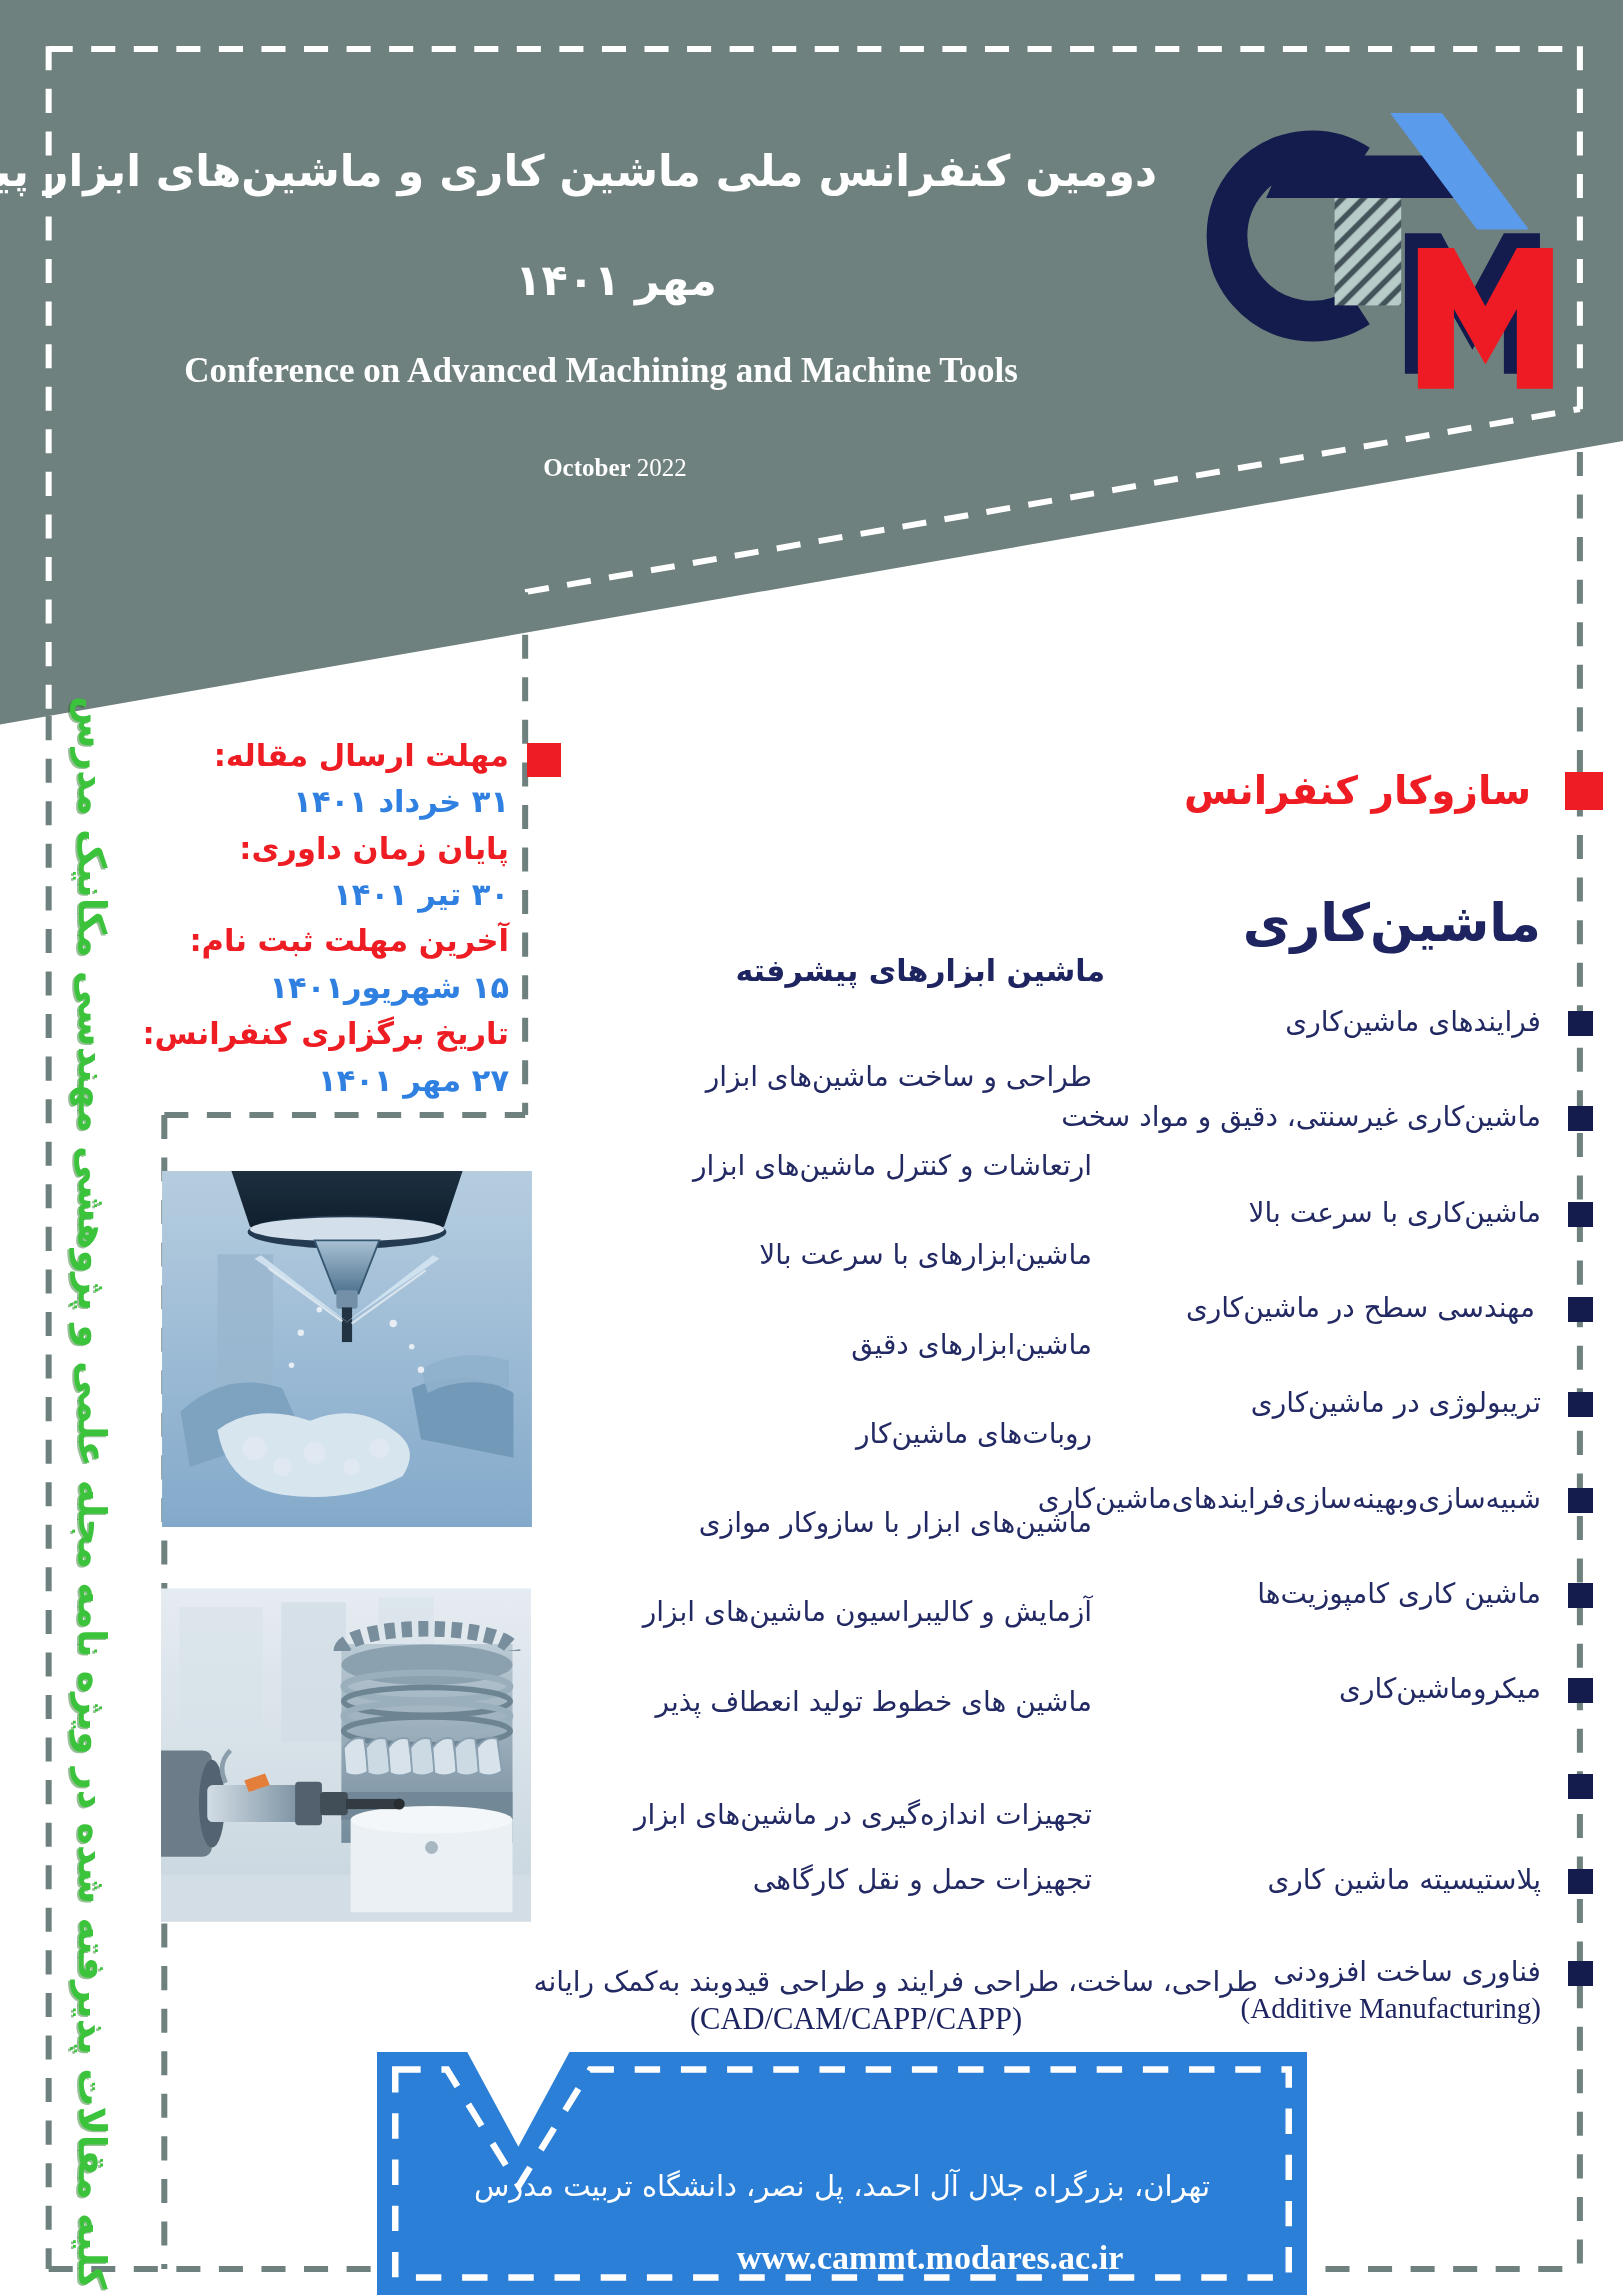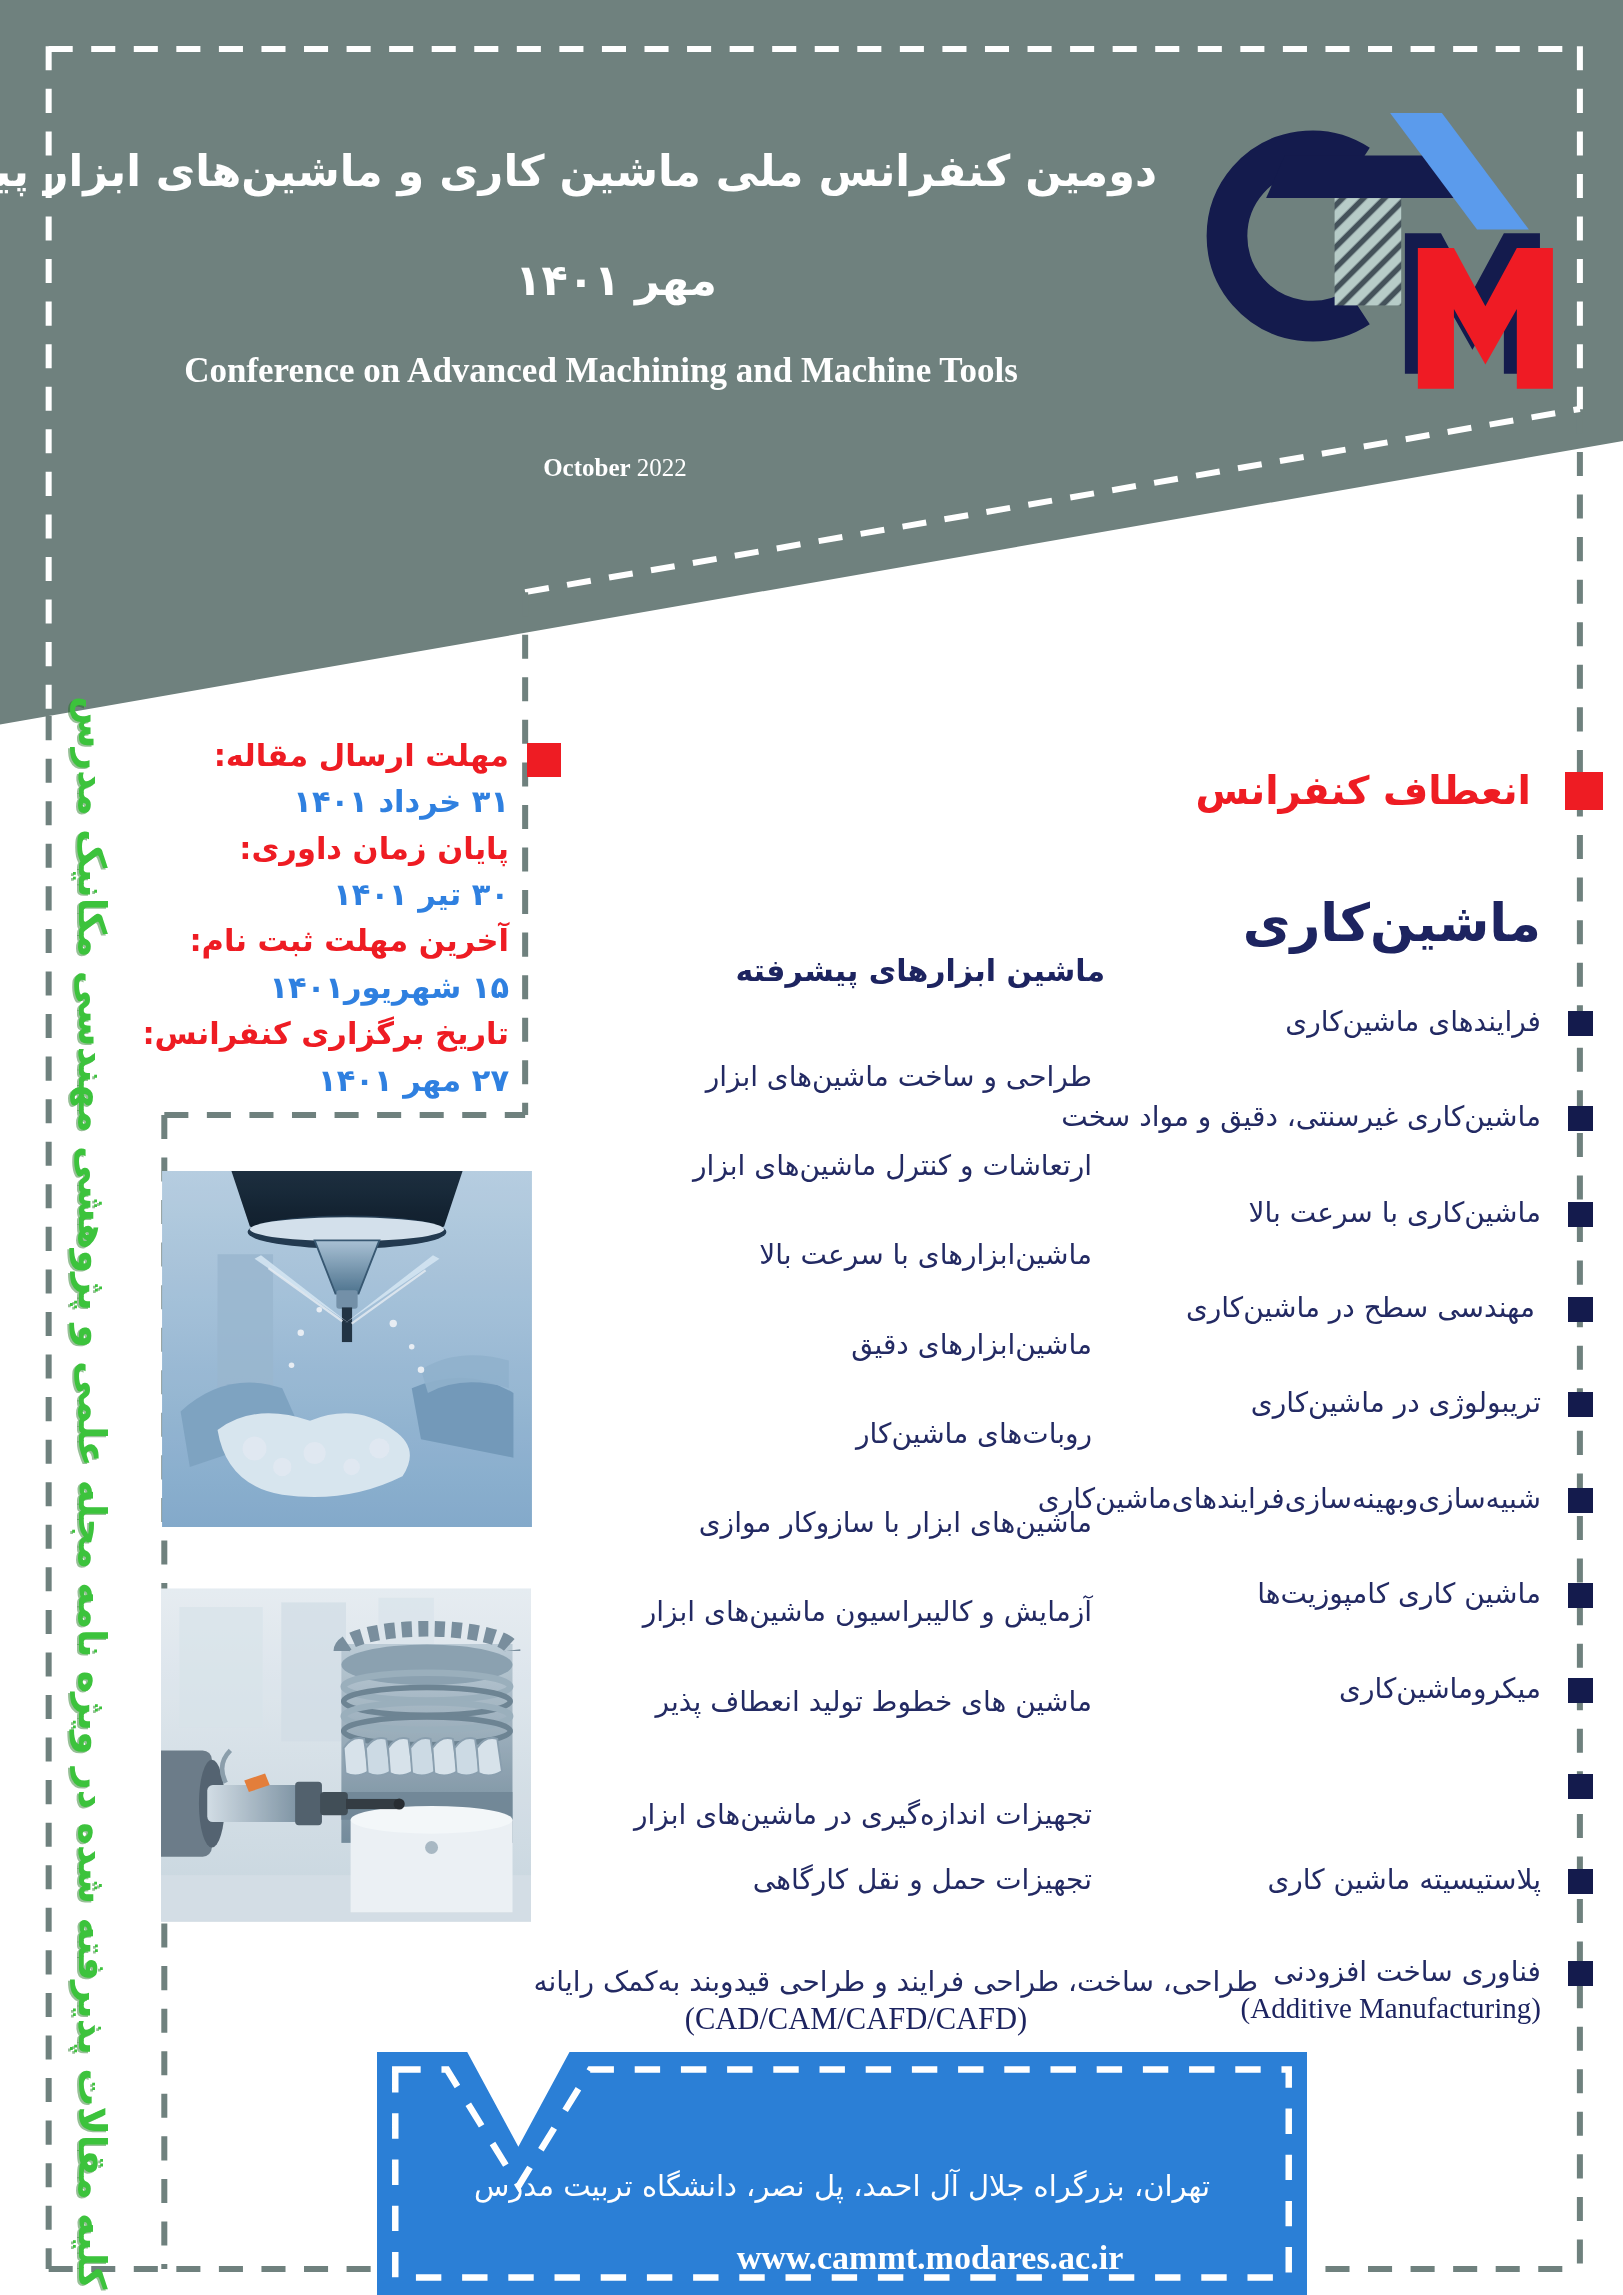--- a/index.html
+++ b/index.html
@@ -134,21 +134,21 @@
     <div class="dl-label">مهلت ارسال مقاله:</div>
     <div class="dl-value">۳۱ خرداد ۱۴۰۱</div>
     <div class="dl-label">پایان زمان داوری:</div>
     <div class="dl-value">۳۰ تیر ۱۴۰۱</div>
     <div class="dl-label">آخرین مهلت ثبت نام:</div>
     <div class="dl-value">۱۵ شهریور۱۴۰۱</div>
     <div class="dl-label">تاریخ برگزاری کنفرانس:</div>
     <div class="dl-value">۲۷ مهر ۱۴۰۱</div>
   </div>
 
-  <div class="topics-heading fa">انعطاف کنفرانس</div>
+  <div class="topics-heading fa">سازوکار کنفرانس</div>
   <div class="sq red" style="left:1565px;top:772px;width:38px;height:38px;"></div>
 
   <div class="col-heading fa" style="right:82px;top:893px;font-size:52px;">ماشین‌کاری</div>
 
   <div class="item fa" style="right:82px;top:1005px;">فرایندهای ماشین‌کاری</div>
   <div class="sq navy" style="left:1568px;top:1011px;width:25px;height:25px;"></div>
   <div class="item fa" style="right:82px;top:1100px;">ماشین‌کاری غیرسنتی، دقیق و مواد سخت</div>
   <div class="sq navy" style="left:1568px;top:1106px;width:25px;height:25px;"></div>
   <div class="item fa" style="right:82px;top:1196px;">ماشین‌کاری با سرعت بالا</div>
   <div class="sq navy" style="left:1568px;top:1202px;width:25px;height:25px;"></div>
@@ -175,21 +175,21 @@
   <div class="item fa" style="right:531px;top:1149px;">ارتعاشات و کنترل ماشین‌های ابزار</div>
   <div class="item fa" style="right:531px;top:1238px;">ماشین‌ابزارهای با سرعت بالا</div>
   <div class="item fa" style="right:531px;top:1328px;">ماشین‌ابزارهای دقیق</div>
   <div class="item fa" style="right:531px;top:1417px;">روبات‌های ماشین‌کار</div>
   <div class="item fa" style="right:531px;top:1506px;">ماشین‌های ابزار با سازوکار موازی</div>
   <div class="item fa" style="right:531px;top:1595px;">آزمایش و کالیبراسیون ماشین‌های ابزار</div>
   <div class="item fa" style="right:531px;top:1685px;">ماشین های خطوط تولید انعطاف پذیر</div>
   <div class="item fa" style="right:531px;top:1798px;">تجهیزات اندازه‌گیری در ماشین‌های ابزار</div>
   <div class="item fa" style="right:531px;top:1863px;">تجهیزات حمل و نقل کارگاهی</div>
   <div class="item fa" style="right:365px;top:1965px;">طراحی، ساخت، طراحی فرایند و طراحی قیدوبند به‌کمک رایانه</div>
-  <div class="item-en" style="left:671px;top:2002px;width:370px;text-align:center;font-size:30.5px;">(CAD/CAM/CAFD/CAFD)</div>
+  <div class="item-en" style="left:671px;top:2002px;width:370px;text-align:center;font-size:30.5px;">(CAD/CAM/CAPP/CAPP)</div>
 
   <div class="side-note fa">چاپ کلیه مقالات پذیرفته شده در ویژه نامه مجله علمی و پژوهشی مهندسی مکانیک مدرس</div>
 
   <svg class="photo" style="left:162px;top:1171px;" width="370" height="356" viewBox="0 0 800 770">
     <defs>
       <linearGradient id="p1sky" x1="0" y1="0" x2="0" y2="1">
         <stop offset="0" stop-color="#c8dcea"></stop>
           <stop offset="1" stop-color="#8fb4d2"></stop>
       </linearGradient>
       <linearGradient id="p1steel" x1="0" y1="0" x2="0" y2="1">

